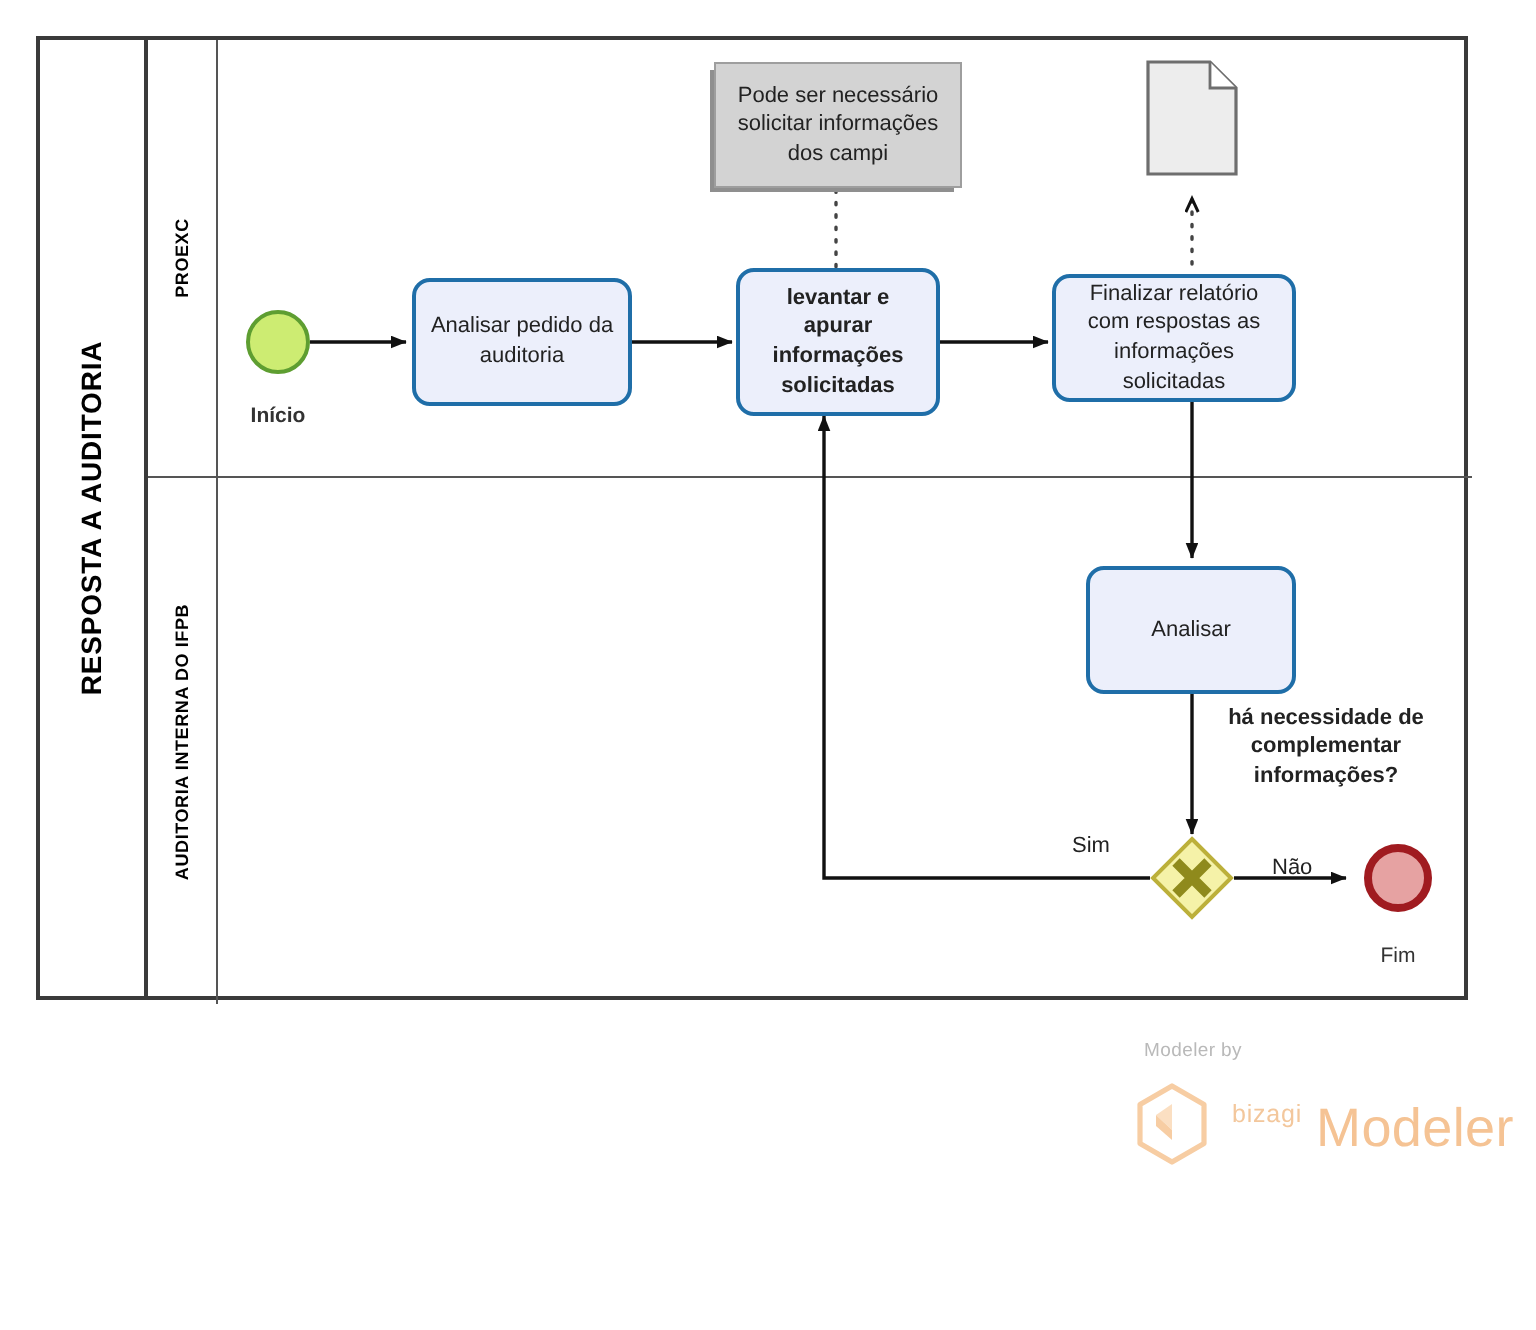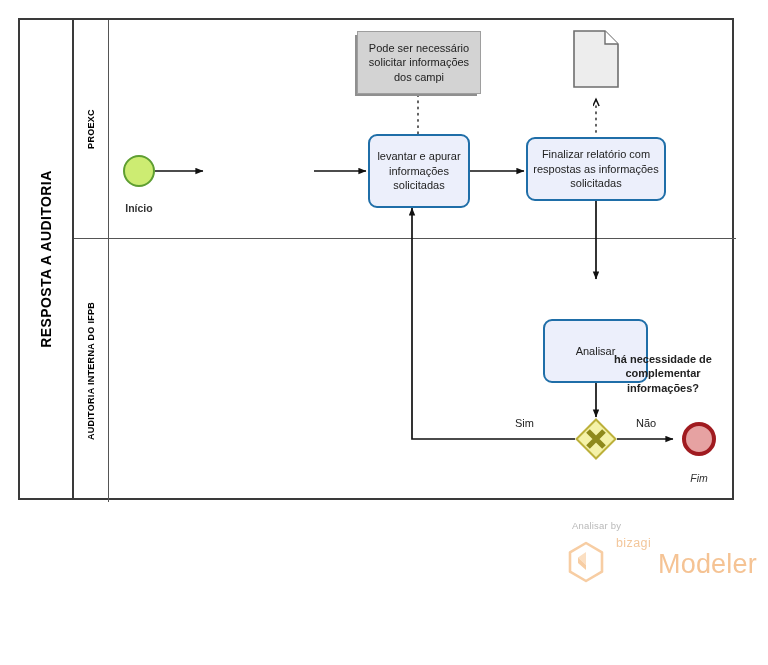--- a/index.html
+++ b/index.html
@@ -182,21 +182,21 @@
     letter-spacing: 0.2px;
   }
   .wm-logo {
     position: absolute;
     left: 2px;
     top: 20px;
   }
   .wm-bizagi {
     position: absolute;
     left: 54px;
-    top: 16px;
+    top: 30px;
     font-size: 12.5px;
     color: #f3c79c;
     letter-spacing: 0.4px;
   }
   .wm-modeler {
     position: absolute;
     left: 52px;
     top: 29px;
     font-size: 27px;
     color: #f5c394;
@@ -261,61 +261,64 @@
 
     <path d="M418,95 L418,134" stroke="#444444" stroke-width="1.7" fill="none" stroke-dasharray="1.2,5" stroke-linecap="round"></path>
 
     <path d="M596,132 L596,99" stroke="#444444" stroke-width="1.7" fill="none" stroke-dasharray="1.2,5" stroke-linecap="round" marker-end="url(#arrowOpen)"></path>
   </svg>
 
   <div class="start-event" style="left:123px; top:155px;"></div>
   <div class="evt-label" style="left:100px; top:202px; width:78px;font-weight:bold;">Início</div>
 
   <div class="end-event" style="left:682px; top:422px;"></div>
-  <div class="evt-label" style="left:660px; top:472px; width:78px;font-style:italic;">Fim</div>
-
-
-  <div class="task" style="left:368px; top:134px; width:102px; height:74px;">
+  <div class="evt-label" style="left:660px; top:472px; width:78px;">Fim</div>
+
+  <div class="task" style="left:206px; top:139px; width:110px; height:64px;">
+    <span>Analisar pedido da auditoria</span>
+  </div>
+
+  <div class="task" style="left:368px; top:134px; width:102px; height:74px;font-weight:bold;">
     <span>levantar e apurar informações solicitadas</span>
   </div>
 
-  <div class="task" style="left:526px; top:137px; width:140px; height:64px;">
+  <div class="task" style="left:526px; top:137px; width:122px; height:64px;">
     <span>Finalizar relatório com respostas as informações solicitadas</span>
   </div>
 
-  <div class="task" style="left:543px; top:283px; width:105px; height:64px;margin-top:36px;">
+  <div class="task" style="left:543px; top:283px; width:105px; height:64px;">
     <span>Analisar</span>
   </div>
 
   <div class="gateway" style="left:575px; top:418px;">
     <svg width="42" height="42" viewBox="0 0 42 42">
       <polygon points="21,1.5 40.5,21 21,40.5 1.5,21" fill="#f5f2a8" stroke="#bcb03a" stroke-width="2"></polygon>
       <path d="M13,13 L29,29 M29,13 L13,29" stroke="#8f8a1c" stroke-width="5.2" stroke-linecap="butt"></path>
     </svg>
   </div>
 
   <div class="cond-label" style="left:598px; top:352px; width:130px;">há necessidade de complementar informações?</div>
 
-  <div class="flow-label" style="left:515px; top:417px;">Sim</div>
-
-  <div class="flow-label" style="left:636px; top:417px;">Não</div>
+  <div class="flow-label" style="left:536px; top:417px;">Sim</div>
+
+  <div class="flow-label" style="left:636px; top:428px;">Não</div>
 
   <div class="annotation" style="left:357px; top:31px; width:124px; height:63px;">
     <span>Pode ser necessário solicitar informações dos campi</span>
   </div>
 
   <div class="data-object" style="left:573px; top:30px;">
     <svg width="46" height="58" viewBox="0 0 46 58">
       <path d="M1,1 L32,1 L45,14 L45,57 L1,57 Z" fill="#ededed" stroke="#6e6e6e" stroke-width="1.6"></path>
       <path d="M32,1 L32,14 L45,14" fill="#ffffff" stroke="#6e6e6e" stroke-width="1.4"></path>
     </svg>
   </div>
 
   <div class="watermark">
-    <span class="wm-powered">Analisar by</span>
+    <span class="wm-powered">Modeler by</span>
     <span class="wm-logo">
       <svg width="44" height="44" viewBox="0 0 44 44">
         <polygon points="22,3 38,12.3 38,31.7 22,41 6,31.7 6,12.3" fill="none" stroke="#f7cda3" stroke-width="2.6" stroke-linejoin="round"></polygon>
         <path d="M14,17.5 L22,25 L22,12 L14,17.5 Z" fill="#fbdfc2"></path>
         <path d="M14,17.5 L22,25 L22,30 L14,23 Z" fill="#f7cda3"></path>
       </svg>
     </span>
     <span class="wm-bizagi">bizagi</span>
     <span class="wm-modeler">Modeler</span>
   </div>

